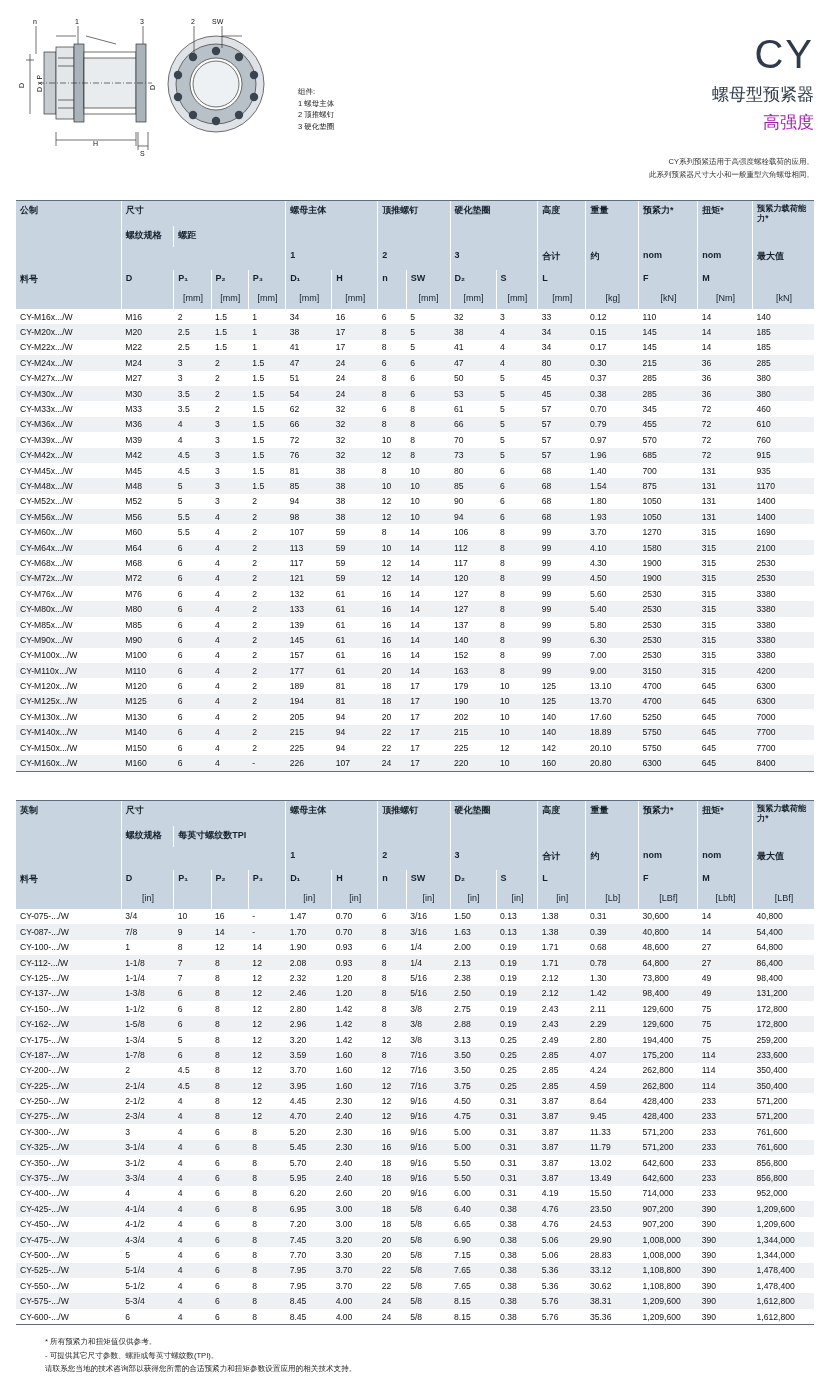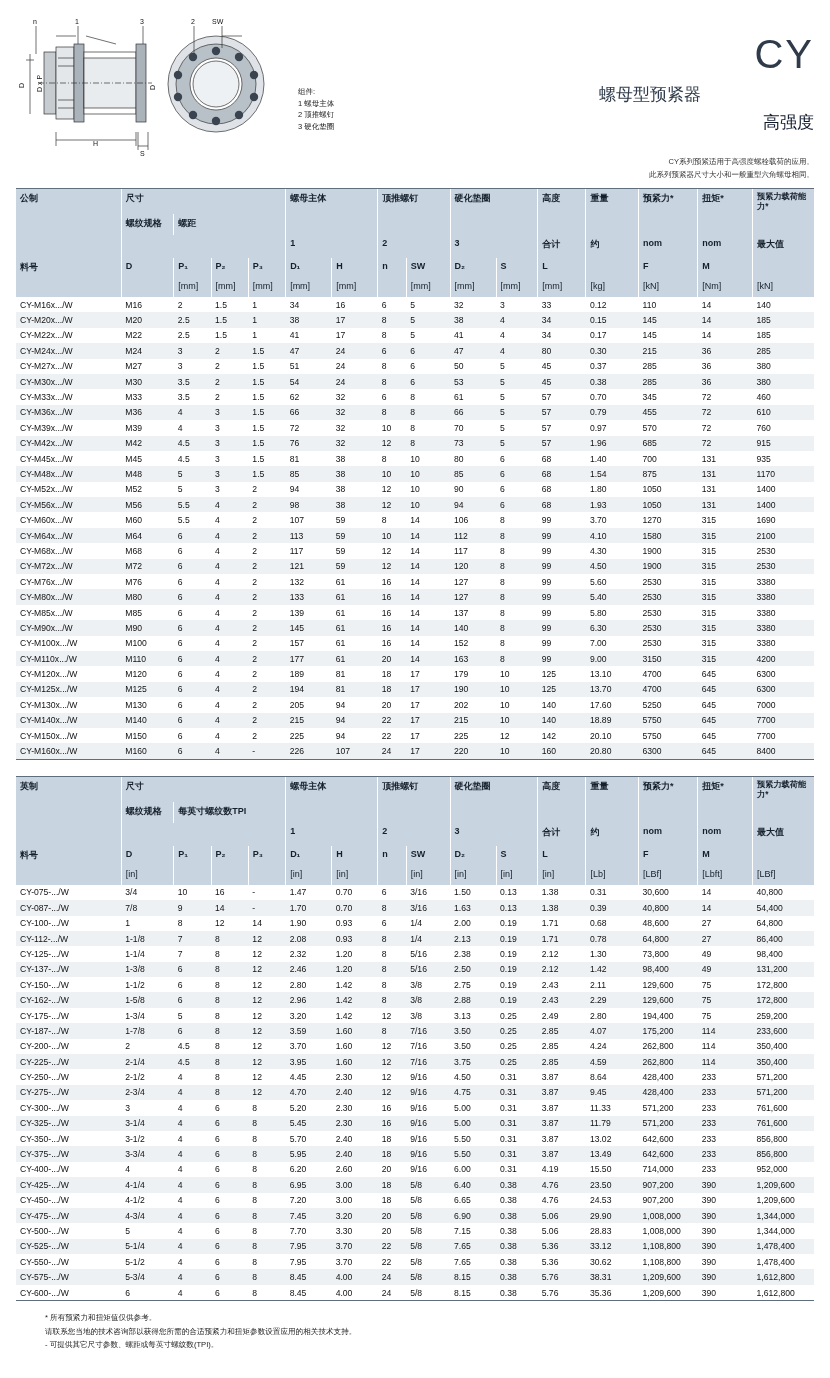--- a/index.html
+++ b/index.html
@@ -13,43 +13,43 @@
   .page{width:830px;box-sizing:border-box;padding:14px 16px 10px 16px;}
 
   
   .header{display:flex;align-items:flex-start;justify-content:space-between;height:170px;}
   .diagram{width:470px;position:relative;}
   .diagram svg{display:block;}
   .legend{position:absolute;left:282px;top:72px;font-size:7.5px;line-height:1.55;color:#222;}
   .legend div{white-space:nowrap;}
   .titleblock{width:330px;text-align:right;padding-top:20px;}
   .titleblock .t1{font-size:40px;letter-spacing:2px;color:#2f3b4a;line-height:1;}
-  .titleblock .t2{font-size:17px;color:#2f3b4a;margin-top:9px;text-align:center;}
-  .titleblock .t3{font-size:17px;color:#0f172a;margin-top:5px;}
+  .titleblock .t2{font-size:17px;color:#2f3b4a;margin-top:9px;}
+  .titleblock .t3{font-size:17px;color:#a21caf;margin-top:5px;}
   .titleblock .note{font-size:7.5px;color:#333;margin-top:22px;line-height:1.7;}
 
   
   table{border-collapse:collapse;width:100%;table-layout:fixed;}
   td,th{padding:0;}
-  .tbl{margin-top:4px;border-top:1px solid #5f6d7d;border-bottom:1px solid #5f6d7d;}
+  .tbl{margin-top:16px;border-top:1px solid #5f6d7d;border-bottom:1px solid #5f6d7d;}
   .hdr td{
     background:#c8d4e0;
     font-size:9px;
     font-weight:bold;
     color:#15202b;
     vertical-align:top;
     padding:3px 3px 2px 4px;
     border-right:1px solid #ffffff;
   }
   .hdr td.last{border-right:none;}
   .hdr tr.h1 td{height:20px;}
   .hdr tr.h2 td{height:16px;}
   .hdr tr.h3 td{height:18px;}
   .hdr tr.h4 td{height:15px;font-weight:bold;}
-  .hdr tr.h5 td{height:14px;font-weight:normal;}
+  .hdr tr.h5 td{height:14px;font-weight:normal;text-align:center;}
   .bodyrows td{
     font-size:8.6px;
     padding:1px 3px 1px 4px;
     height:13.4px;
     color:#111;
     white-space:nowrap;
     overflow:hidden;
   }
   .bodyrows tr:nth-child(odd){background:#ffffff;}
   .bodyrows tr:nth-child(even){background:#eef1f4;}
@@ -1381,17 +1381,17 @@
             <td>1,209,600</td>
             <td>390</td>
             <td>1,612,800</td>
           </tr>
         </tbody>
     </table>
   </div>
 
   <div class="footnotes" id="footnotes">
       <div>* 所有预紧力和扭矩值仅供参考。</div>
+      <div>- 可提供其它尺寸参数、螺距或每英寸螺纹数(TPI)。</div>
       <div>请联系您当地的技术咨询部以获得您所需的合适预紧力和扭矩参数设置应用的相关技术支持。</div>
-      <div>- 可提供其它尺寸参数、螺距或每英寸螺纹数(TPI)。</div>
     </div>
 
 </div>
 
 </body></html>

